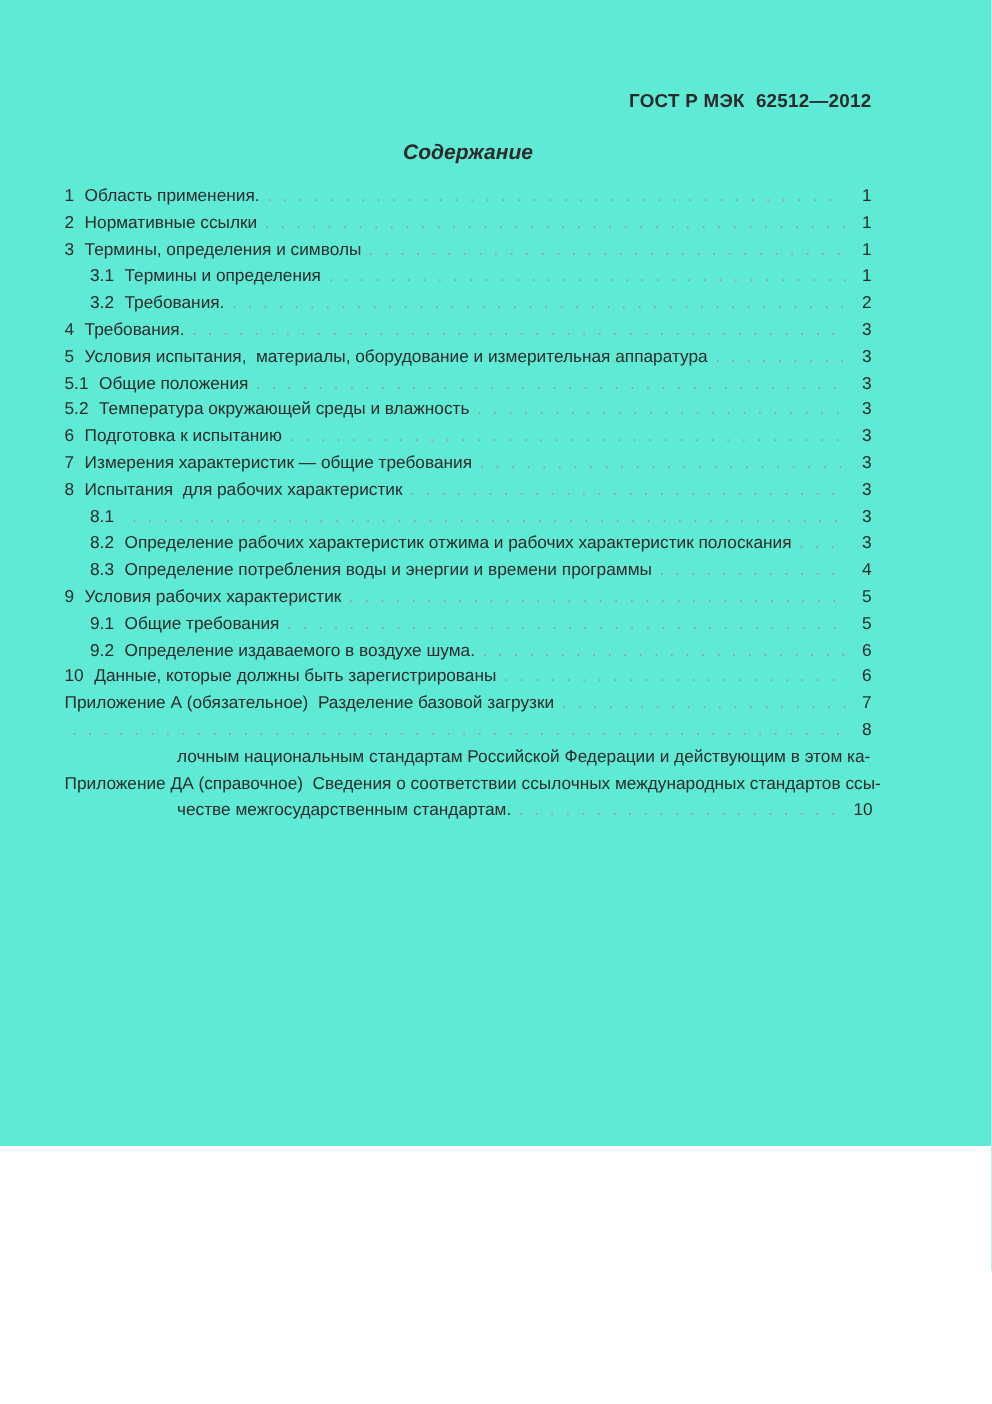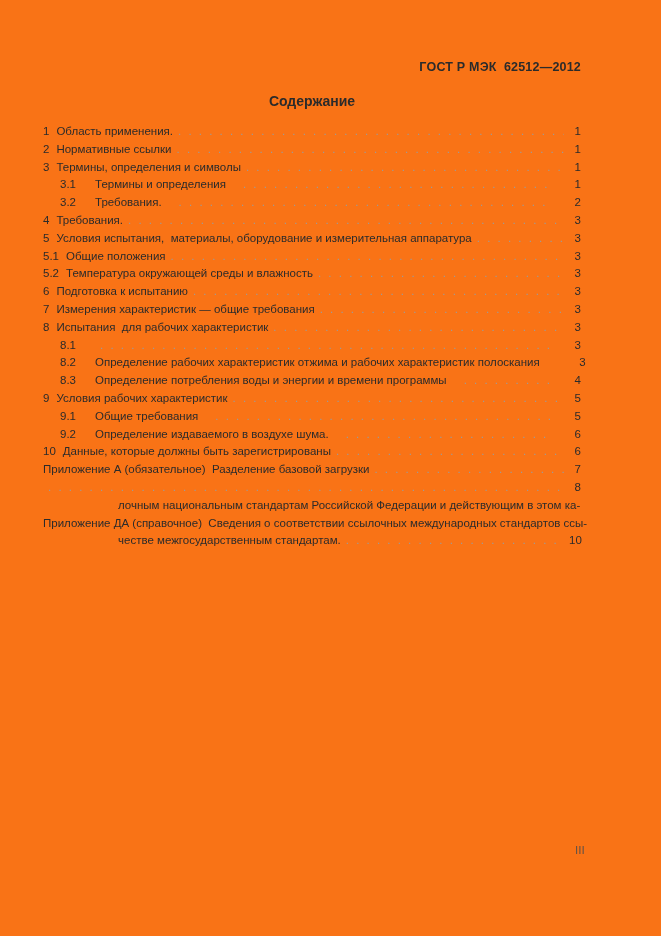--- a/index.html
+++ b/index.html
@@ -3,53 +3,54 @@
 <meta charset="utf-8">
 <style>
   html, body {
     margin: 0;
     padding: 0;
     background: #ffffff;
   }
   .doc-page {
     position: relative;
     width: 661px;
-    height: 936px;
-    background: #f97316;
+    height: 764px;
+    background: #5eead4;
     box-sizing: border-box;
     padding: 60px 80px 0 43px;
     font-family: "Liberation Sans", sans-serif;
     color: #2b2b2b;
     overflow: hidden;
   }
   .doc-header {
     text-align: right;
     font-size: 12.5px;
     font-weight: bold;
     line-height: 15px;
     letter-spacing: 0.2px;
     white-space: pre;
   }
   .doc-title {
     margin: 19px 0 0 0;
     text-align: center;
     font-size: 14px;
     font-weight: bold;
     line-height: 15px;
+    font-style: italic;
   }
   .toc {
     margin-top: 14px;
     font-size: 11.5px;
     line-height: 17.8px;
   }
   .toc-row {
     display: flex;
     align-items: baseline;
   }
-  .toc-row.ind  { padding-left: 17px; gap: 12px; }
+  .toc-row.ind  { padding-left: 17px; }
   .toc-row.cont { padding-left: 75px; }
   .num {
     margin-right: 7px;
     white-space: pre;
   }
   .ttl {
     white-space: pre;
   }
   .leader {
     flex: 1 1 auto;

